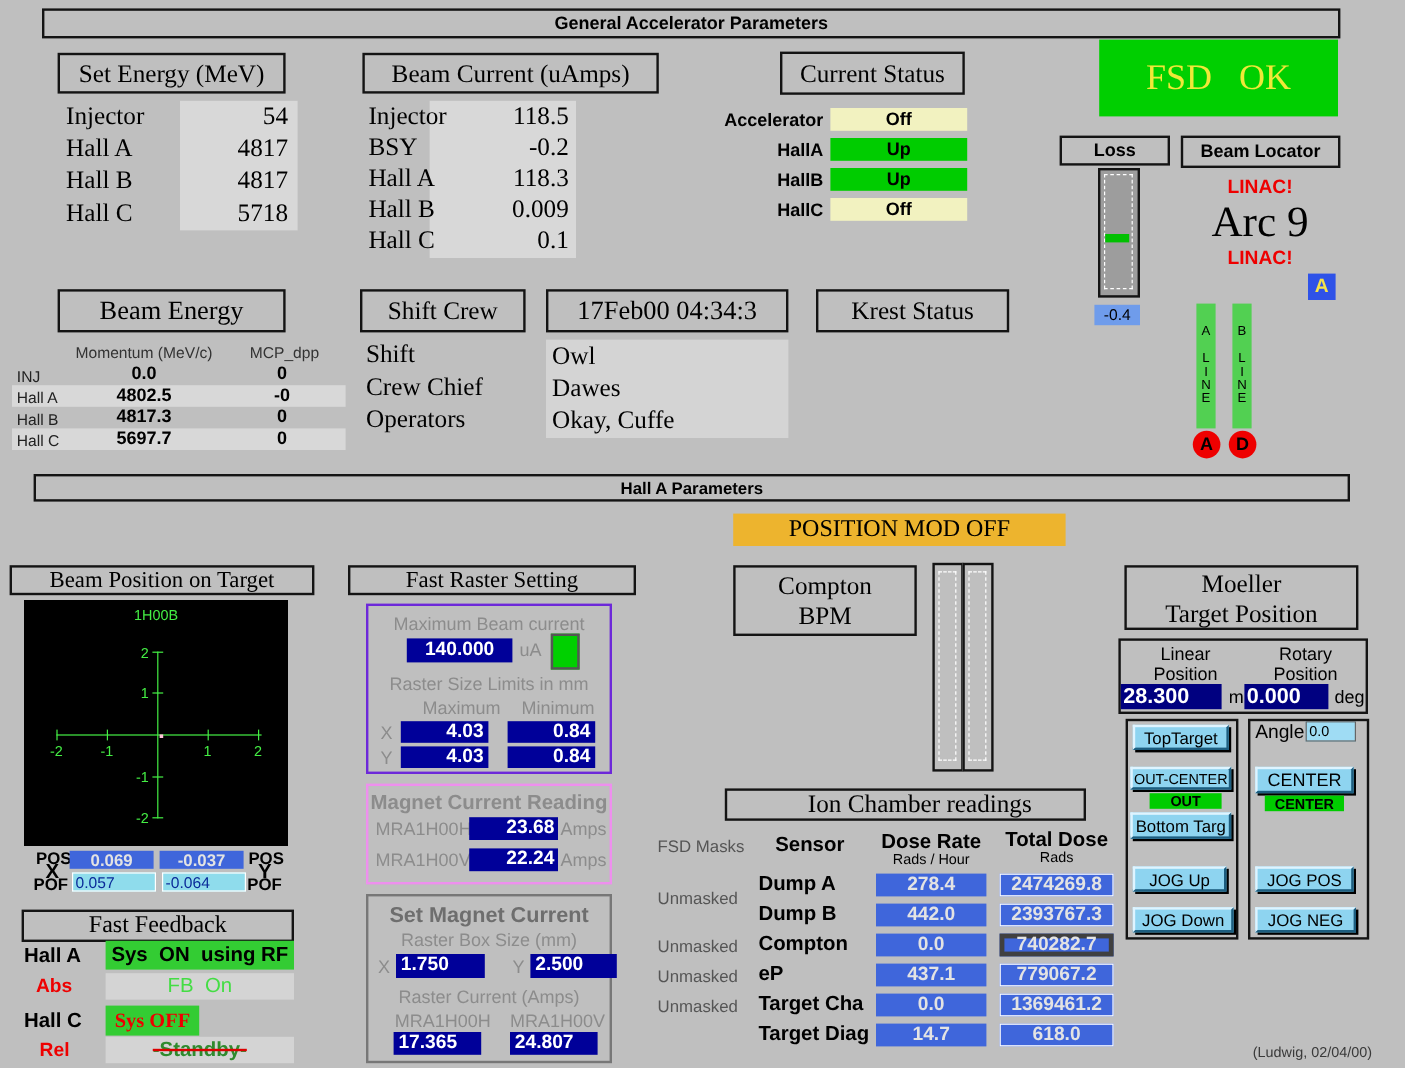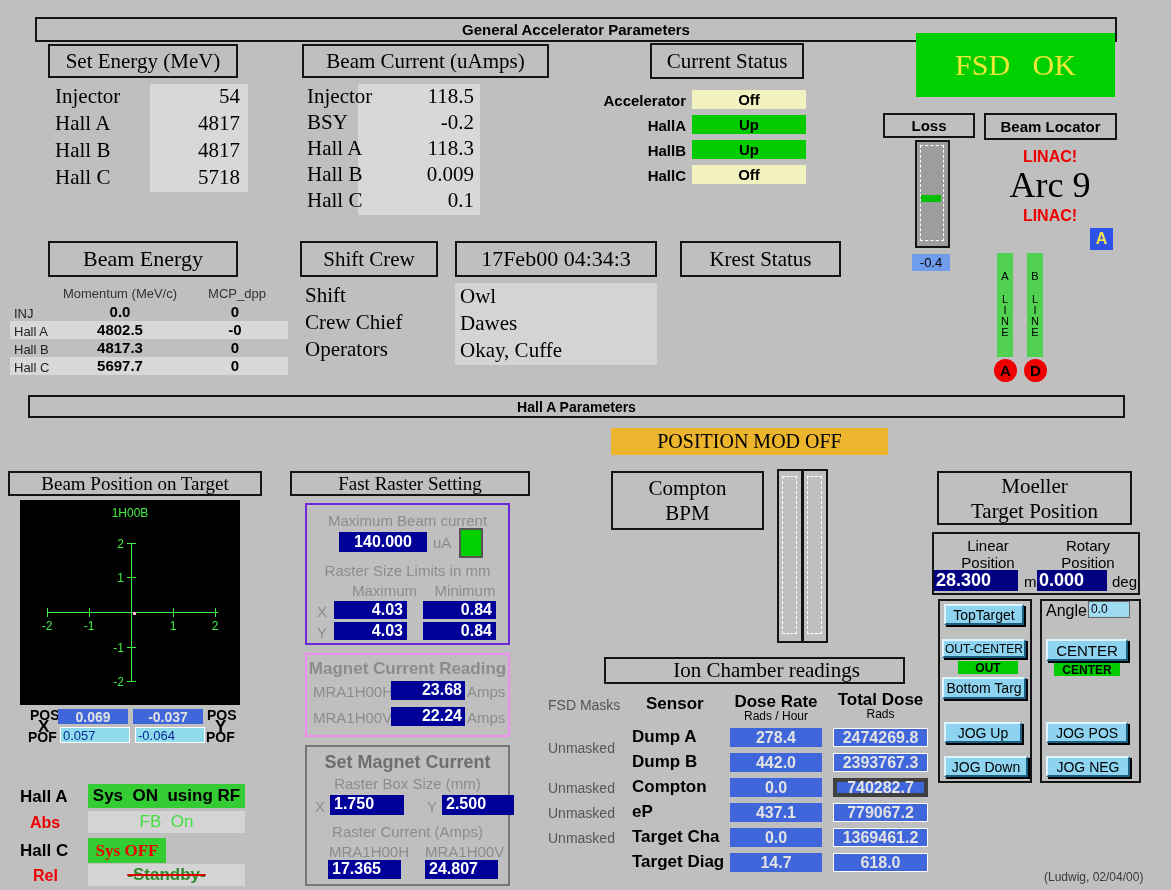--- a/index.html
+++ b/index.html
@@ -23,21 +23,21 @@
     box-shadow:2px 2px 0 #000;cursor:pointer;box-sizing:border-box;}
   .greentag{background:#00cc00;font-weight:bold;font-size:12px;}
   .redball{background:#ee0000;border-radius:50%;font-weight:bold;font-size:15px;}
   .strike{text-decoration:line-through;text-decoration-color:#dd0000;text-decoration-thickness:2px;}
 </style>
 </head>
 <body>
 
 <div id="screen">
 
-  <div class="abs box ctr" style="left:35px;top:17px;width:1078px;height:21px;">
+  <div class="abs box ctr" style="left:35px;top:7px;width:1078px;height:21px;">
     <span style="font-weight:bold;font-size:15px;">General Accelerator Parameters</span>
   </div>
 
   <div class="abs box ctr" style="left:48px;top:44px;width:186px;height:30px;">
     <span class="serif" style="font-size:21px;">Set Energy (MeV)</span>
   </div>
   <div class="abs grayfield" style="left:150px;top:84px;width:98px;height:108px;"></div>
   <div class="abs serif" style="left:55px;top:84px;font-size:21px;">Injector</div>
   <div class="abs serif rt" style="left:150px;top:84px;width:90px;font-size:21px;">54</div>
   <div class="abs serif" style="left:55px;top:111px;font-size:21px;">Hall A</div>
@@ -186,20 +186,23 @@
   <div class="abs" style="left:38px;top:717px;font-weight:bold;font-size:17px;">X</div>
   <div class="abs" style="left:28px;top:729px;font-weight:bold;font-size:14px;">POF</div>
   <div class="abs royal ctr" style="left:58px;top:709px;width:70px;height:15px;font-size:14px;">0.069</div>
   <div class="abs royal ctr" style="left:133px;top:709px;width:70px;height:15px;font-size:14px;">-0.037</div>
   <div class="abs" style="left:60px;top:727px;width:66px;height:14px;background:#8fdcec;border:1px solid #fff;color:#0a2a99;font-size:13px;padding-left:2px;">0.057</div>
   <div class="abs" style="left:135px;top:727px;width:66px;height:14px;background:#8fdcec;border:1px solid #fff;color:#0a2a99;font-size:13px;padding-left:2px;">-0.064</div>
   <div class="abs" style="left:207px;top:707px;font-weight:bold;font-size:14px;">POS</div>
   <div class="abs" style="left:215px;top:717px;font-weight:bold;font-size:17px;">Y</div>
   <div class="abs" style="left:206px;top:729px;font-weight:bold;font-size:14px;">POF</div>
 
+  <div class="abs box ctr" style="left:18px;top:758px;width:223px;height:23px;">
+    <span class="serif" style="font-size:20px;">Fast Feedback</span>
+  </div>
   <div class="abs" style="left:20px;top:787px;font-weight:bold;font-size:17px;">Hall A</div>
   <div class="abs ctr pre" style="left:88px;top:784px;width:157px;height:24px;background:#33cc33;font-weight:bold;font-size:17px;">Sys  ON  using RF</div>
   <div class="abs" style="left:30px;top:814px;font-weight:bold;font-size:16px;color:#ee0000;">Abs</div>
   <div class="abs ctr pre" style="left:88px;top:811px;width:157px;height:22px;background:#d4d4d4;color:#44dd44;font-weight:normal;font-size:17px;">FB  On</div>
   <div class="abs" style="left:20px;top:841px;font-weight:bold;font-size:17px;">Hall C</div>
   <div class="abs ctr" style="left:88px;top:838px;width:78px;height:25px;background:#33cc33;color:#ee0000;font-weight:bold;font-size:17px;font-family:Liberation Serif, serif;">Sys OFF</div>
   <div class="abs" style="left:33px;top:867px;font-weight:bold;font-size:16px;color:#ee0000;">Rel</div>
   <div class="abs ctr" style="left:88px;top:864px;width:157px;height:22px;background:#d4d4d4;">
     <span class="strike" style="color:#2e8b2e;font-weight:bold;font-size:17px;">-Standby-</span>
   </div>

